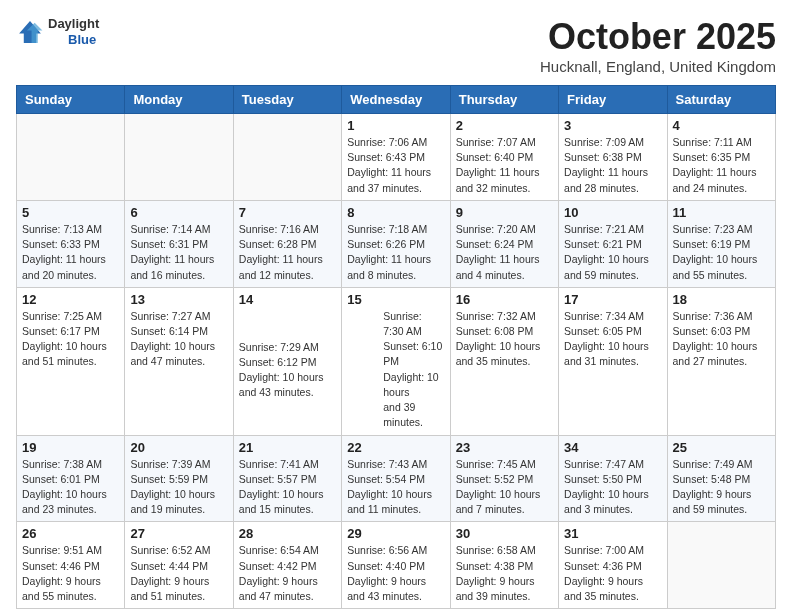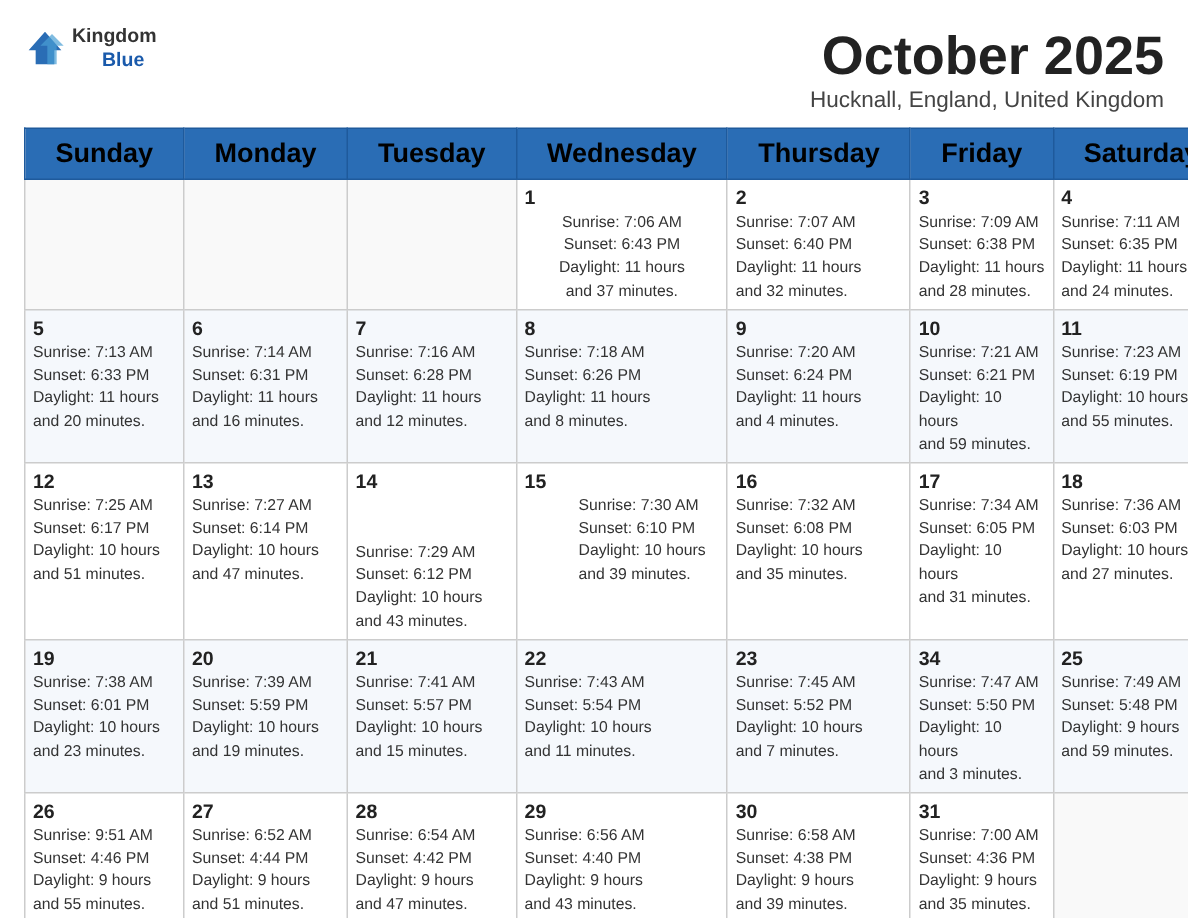--- a/index.html
+++ b/index.html
@@ -47,24 +47,24 @@
       font-size: 15px;
       color: #444;
     }
     .calendar {
       width: 100%;
       border-collapse: collapse;
       border: 1px solid #ccc;
     }
     .calendar th {
       background: #2a6db5;
-      color: #000000;
-      font-size: 18px;
+      color: #ffffff;
+      font-size: 13px;
       font-weight: bold;
-      padding: 6px 20px;
+      padding: 6px 8px;
       text-align: left;
       border: 1px solid #1e5a9c;
     }
     .calendar td {
       vertical-align: top;
       border: 1px solid #ccc;
       padding: 4px 5px;
       width: 108px;
       min-height: 90px;
       font-size: 11px;
@@ -96,21 +96,21 @@
 <body>
 
 <div class="header">
   <div class="logo">
     <svg class="logo-icon" viewBox="0 0 36 36">
       <rect x="0" y="0" width="36" height="36" fill="white"></rect>
       <polygon points="18,4 32,20 26,20 26,32 10,32 10,20 4,20" fill="#2a6db5"></polygon>
       <polygon points="24,6 34,16 28,16 28,32 20,32 20,16 14,16" fill="#4a9fd4" opacity="0.7"></polygon>
     </svg>
     <div class="logo-text">
-      <span class="logo-general">Kingdom</span>
+      <span class="logo-general">Daylight</span>
       <span class="logo-blue">Blue</span>
     </div>
   </div>
   <div class="title-block">
     <div class="month-title">October 2025</div>
     <div class="location">Hucknall, England, United Kingdom</div>
   </div>
 </div>
 
 <table class="calendar">
@@ -125,21 +125,21 @@
         <th>Saturday</th>
       </tr>
   </thead>
   <tbody id="calendar-body">
       <tr>
         <td class="empty-cell"></td>
         <td class="empty-cell"></td>
         <td class="empty-cell"></td>
         <td>
           <div class="day-number">1</div>
-          <div class="day-info" style="white-space: pre-line; text-align: center;">Sunrise: 7:06 AM
+          <div class="day-info" style="white-space: pre-line;">Sunrise: 7:06 AM
 Sunset: 6:43 PM
 Daylight: 11 hours
 and 37 minutes.</div>
         </td>
         <td>
           <div class="day-number">2</div>
           <div class="day-info" style="white-space: pre-line;">Sunrise: 7:07 AM
 Sunset: 6:40 PM
 Daylight: 11 hours
 and 32 minutes.</div>

